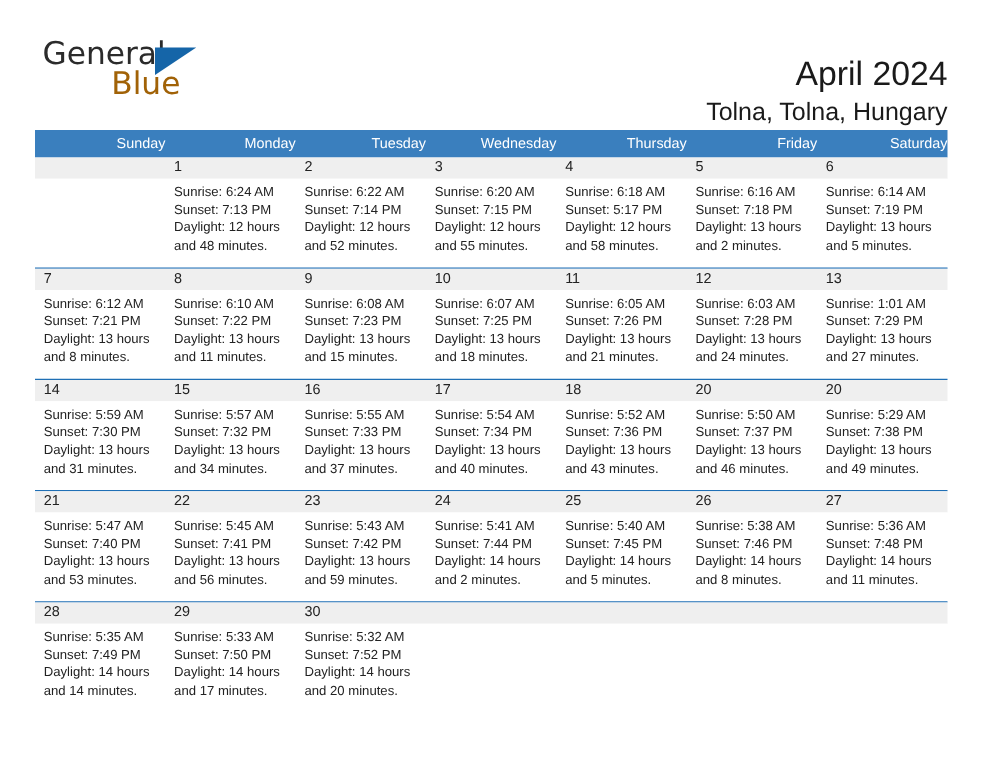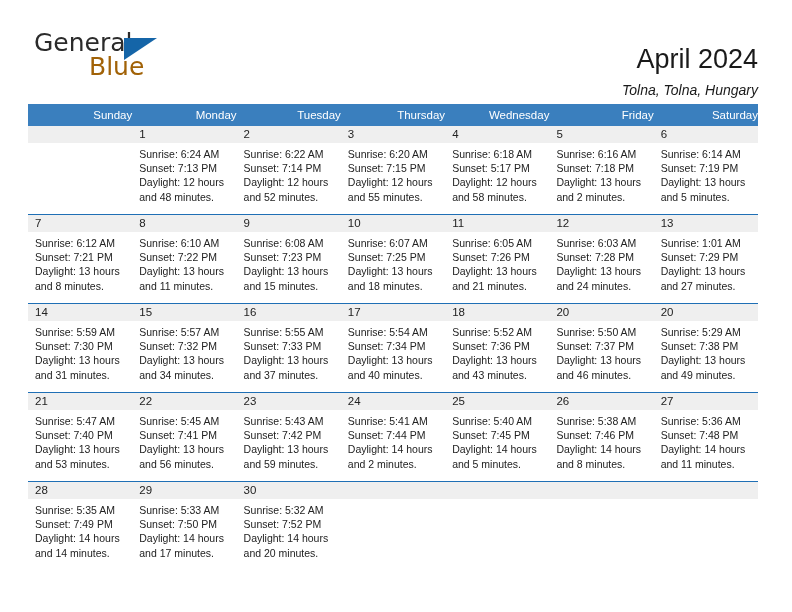--- a/index.html
+++ b/index.html
@@ -73,27 +73,26 @@
     margin-top: 16px;
   }
   .cal-title {
     font-size: 27px;
     color: #1a1a1a;
     font-weight: 400;
     line-height: 34px;
     white-space: nowrap;
   }
   .cal-location {
-    font-size: 14px;
+    font-size: 20px;
     color: #1a1a1a;
     font-weight: 400;
     line-height: 22px;
     margin-top: 3px;
     white-space: nowrap;
-    font-style: italic;
   }
 
   
   .calendar {
     position: absolute;
     left: 28px;
     top: 104px;
     width: 730px;
   }
   .weekday-header {
@@ -168,22 +167,22 @@
     </div>
 
   </div>
 
   <div class="calendar">
 
     <div class="weekday-header">
       <div class="weekday-cell">Sunday</div>
       <div class="weekday-cell">Monday</div>
       <div class="weekday-cell">Tuesday</div>
+      <div class="weekday-cell">Wednesday</div>
       <div class="weekday-cell">Thursday</div>
-      <div class="weekday-cell">Wednesday</div>
       <div class="weekday-cell">Friday</div>
       <div class="weekday-cell">Saturday</div>
     </div>
 
     <div class="week-row first">
       <div class="daynum-band">
         <div class="daynum-cell"></div>
         <div class="daynum-cell">1</div>
         <div class="daynum-cell">2</div>
         <div class="daynum-cell">3</div>

